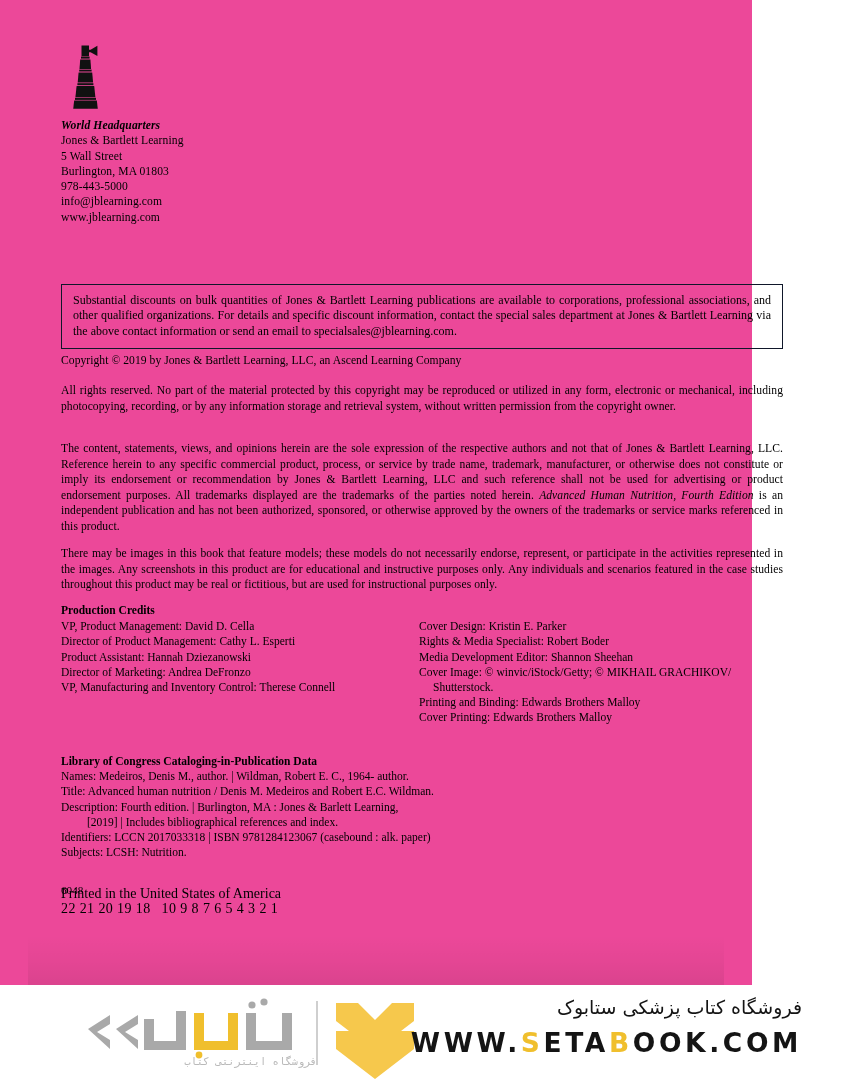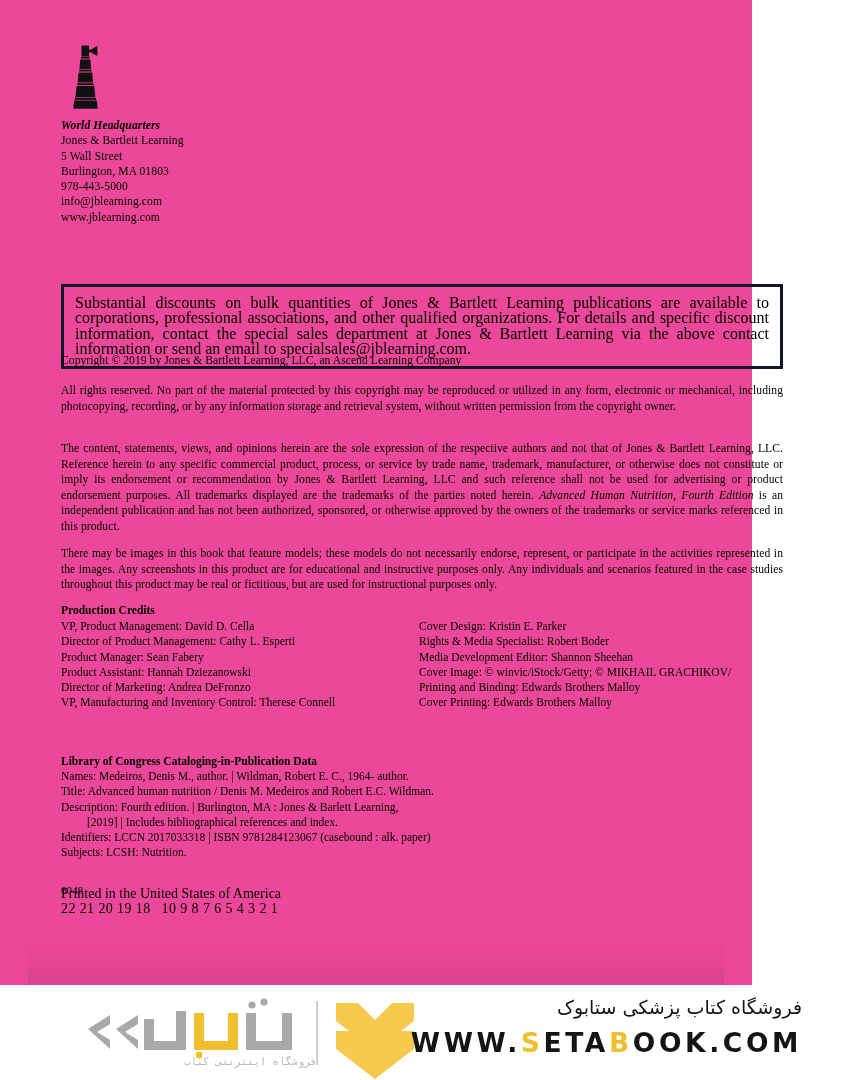--- a/index.html
+++ b/index.html
@@ -59,23 +59,23 @@
     letter-spacing: .05px;
   }
   .para.nojust { text-align: left; }
 
   
   .box {
     position: absolute;
     left: 61px;
     top: 284px;
     width: 722px;
-    border: 3px solid #0f172a;
+    border: 1px solid #0f172a;
     padding: 8px 11px 9px 11px;
-    font-size: 16px;
+    font-size: 12px;
     line-height: 15.4px;
     text-align: justify;
   }
 
   
   .credits {
     position: absolute;
     left: 61px;
     top: 603px;
     width: 722px;
@@ -217,30 +217,30 @@
   <div class="para" style="top:441px;"><span>The content, statements, views, and opinions herein are the sole expression of the respective authors and not that of Jones &amp; Bartlett Learning, LLC. Reference herein to any specific commercial product, process, or service by trade name, trademark, manufacturer, or otherwise does not constitute or imply its endorsement or recommendation by Jones &amp; Bartlett Learning, LLC and such reference shall not be used for advertising or product endorsement purposes. All trademarks displayed are the trademarks of the parties noted herein. </span><i>Advanced Human Nutrition, Fourth Edition</i><span> is an independent publication and has not been authorized, sponsored, or otherwise approved by the owners of the trademarks or service marks referenced in this product.</span></div>
 
   <div class="para" style="top:546px;">There may be images in this book that feature models; these models do not necessarily endorse, represent, or participate in the activities represented in the images. Any screenshots in this product are for educational and instructive purposes only. Any individuals and scenarios featured in the case studies throughout this product may be real or fictitious, but are used for instructional purposes only.</div>
 
   <div class="credits">
     <div class="credits-head">Production Credits</div>
     <div class="credits-cols">
       <div class="col-left">
         <div>VP, Product Management: David D. Cella</div>
         <div>Director of Product Management: Cathy L. Esperti</div>
-        <div>Product Manager: Sean Fabery</div>
         <div>Product Assistant: Hannah Dziezanowski</div>
         <div>Director of Marketing: Andrea DeFronzo</div>
         <div>VP, Manufacturing and Inventory Control: Therese Connell</div>
       </div>
       <div class="col-right">
         <div>Cover Design: Kristin E. Parker</div>
         <div>Rights &amp; Media Specialist: Robert Boder</div>
         <div>Media Development Editor: Shannon Sheehan</div>
         <div>Cover Image: © winvic/iStock/Getty; © MIKHAIL GRACHIKOV/</div>
+        <div class="cont">Shutterstock.</div>
         <div>Printing and Binding: Edwards Brothers Malloy</div>
         <div>Cover Printing: Edwards Brothers Malloy</div>
       </div>
     </div>
   </div>
 
   <div class="cip">
     <div class="cip-head">Library of Congress Cataloging-in-Publication Data</div>
     <div>Names: Medeiros, Denis M., author. | Wildman, Robert E. C., 1964- author.</div>
     <div>Title: Advanced human nutrition / Denis M. Medeiros and Robert E.C. Wildman.</div>

